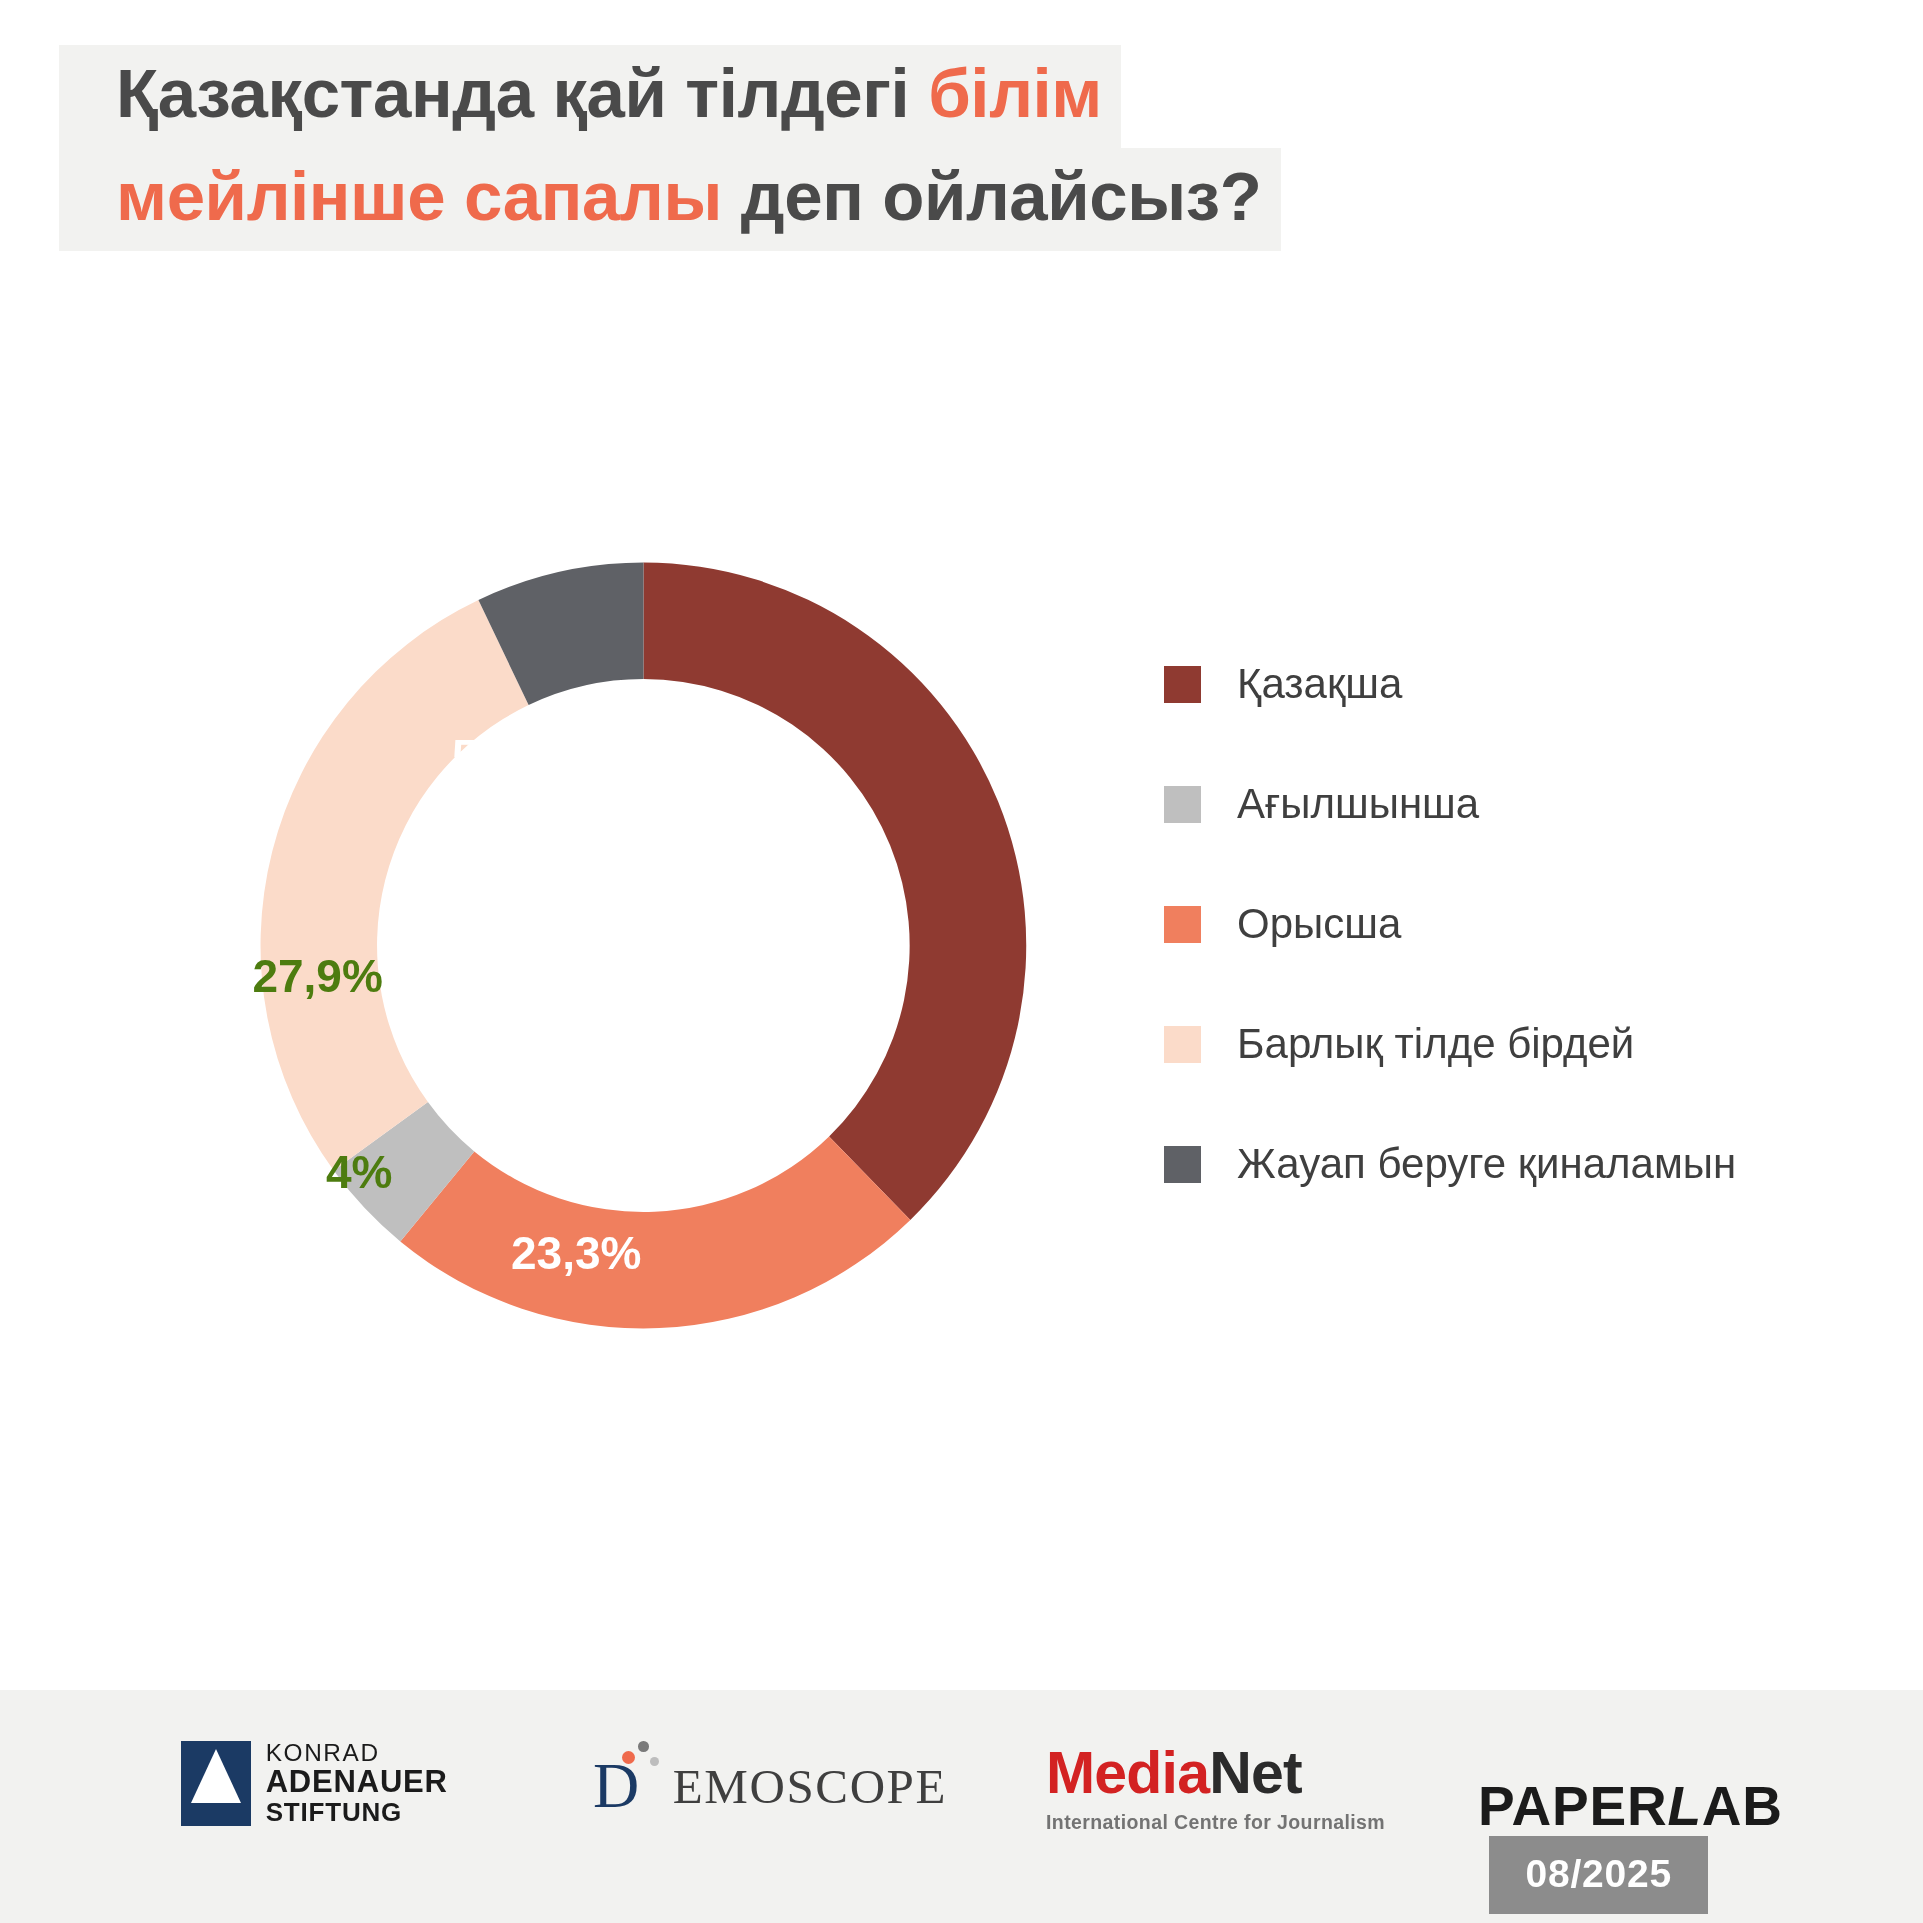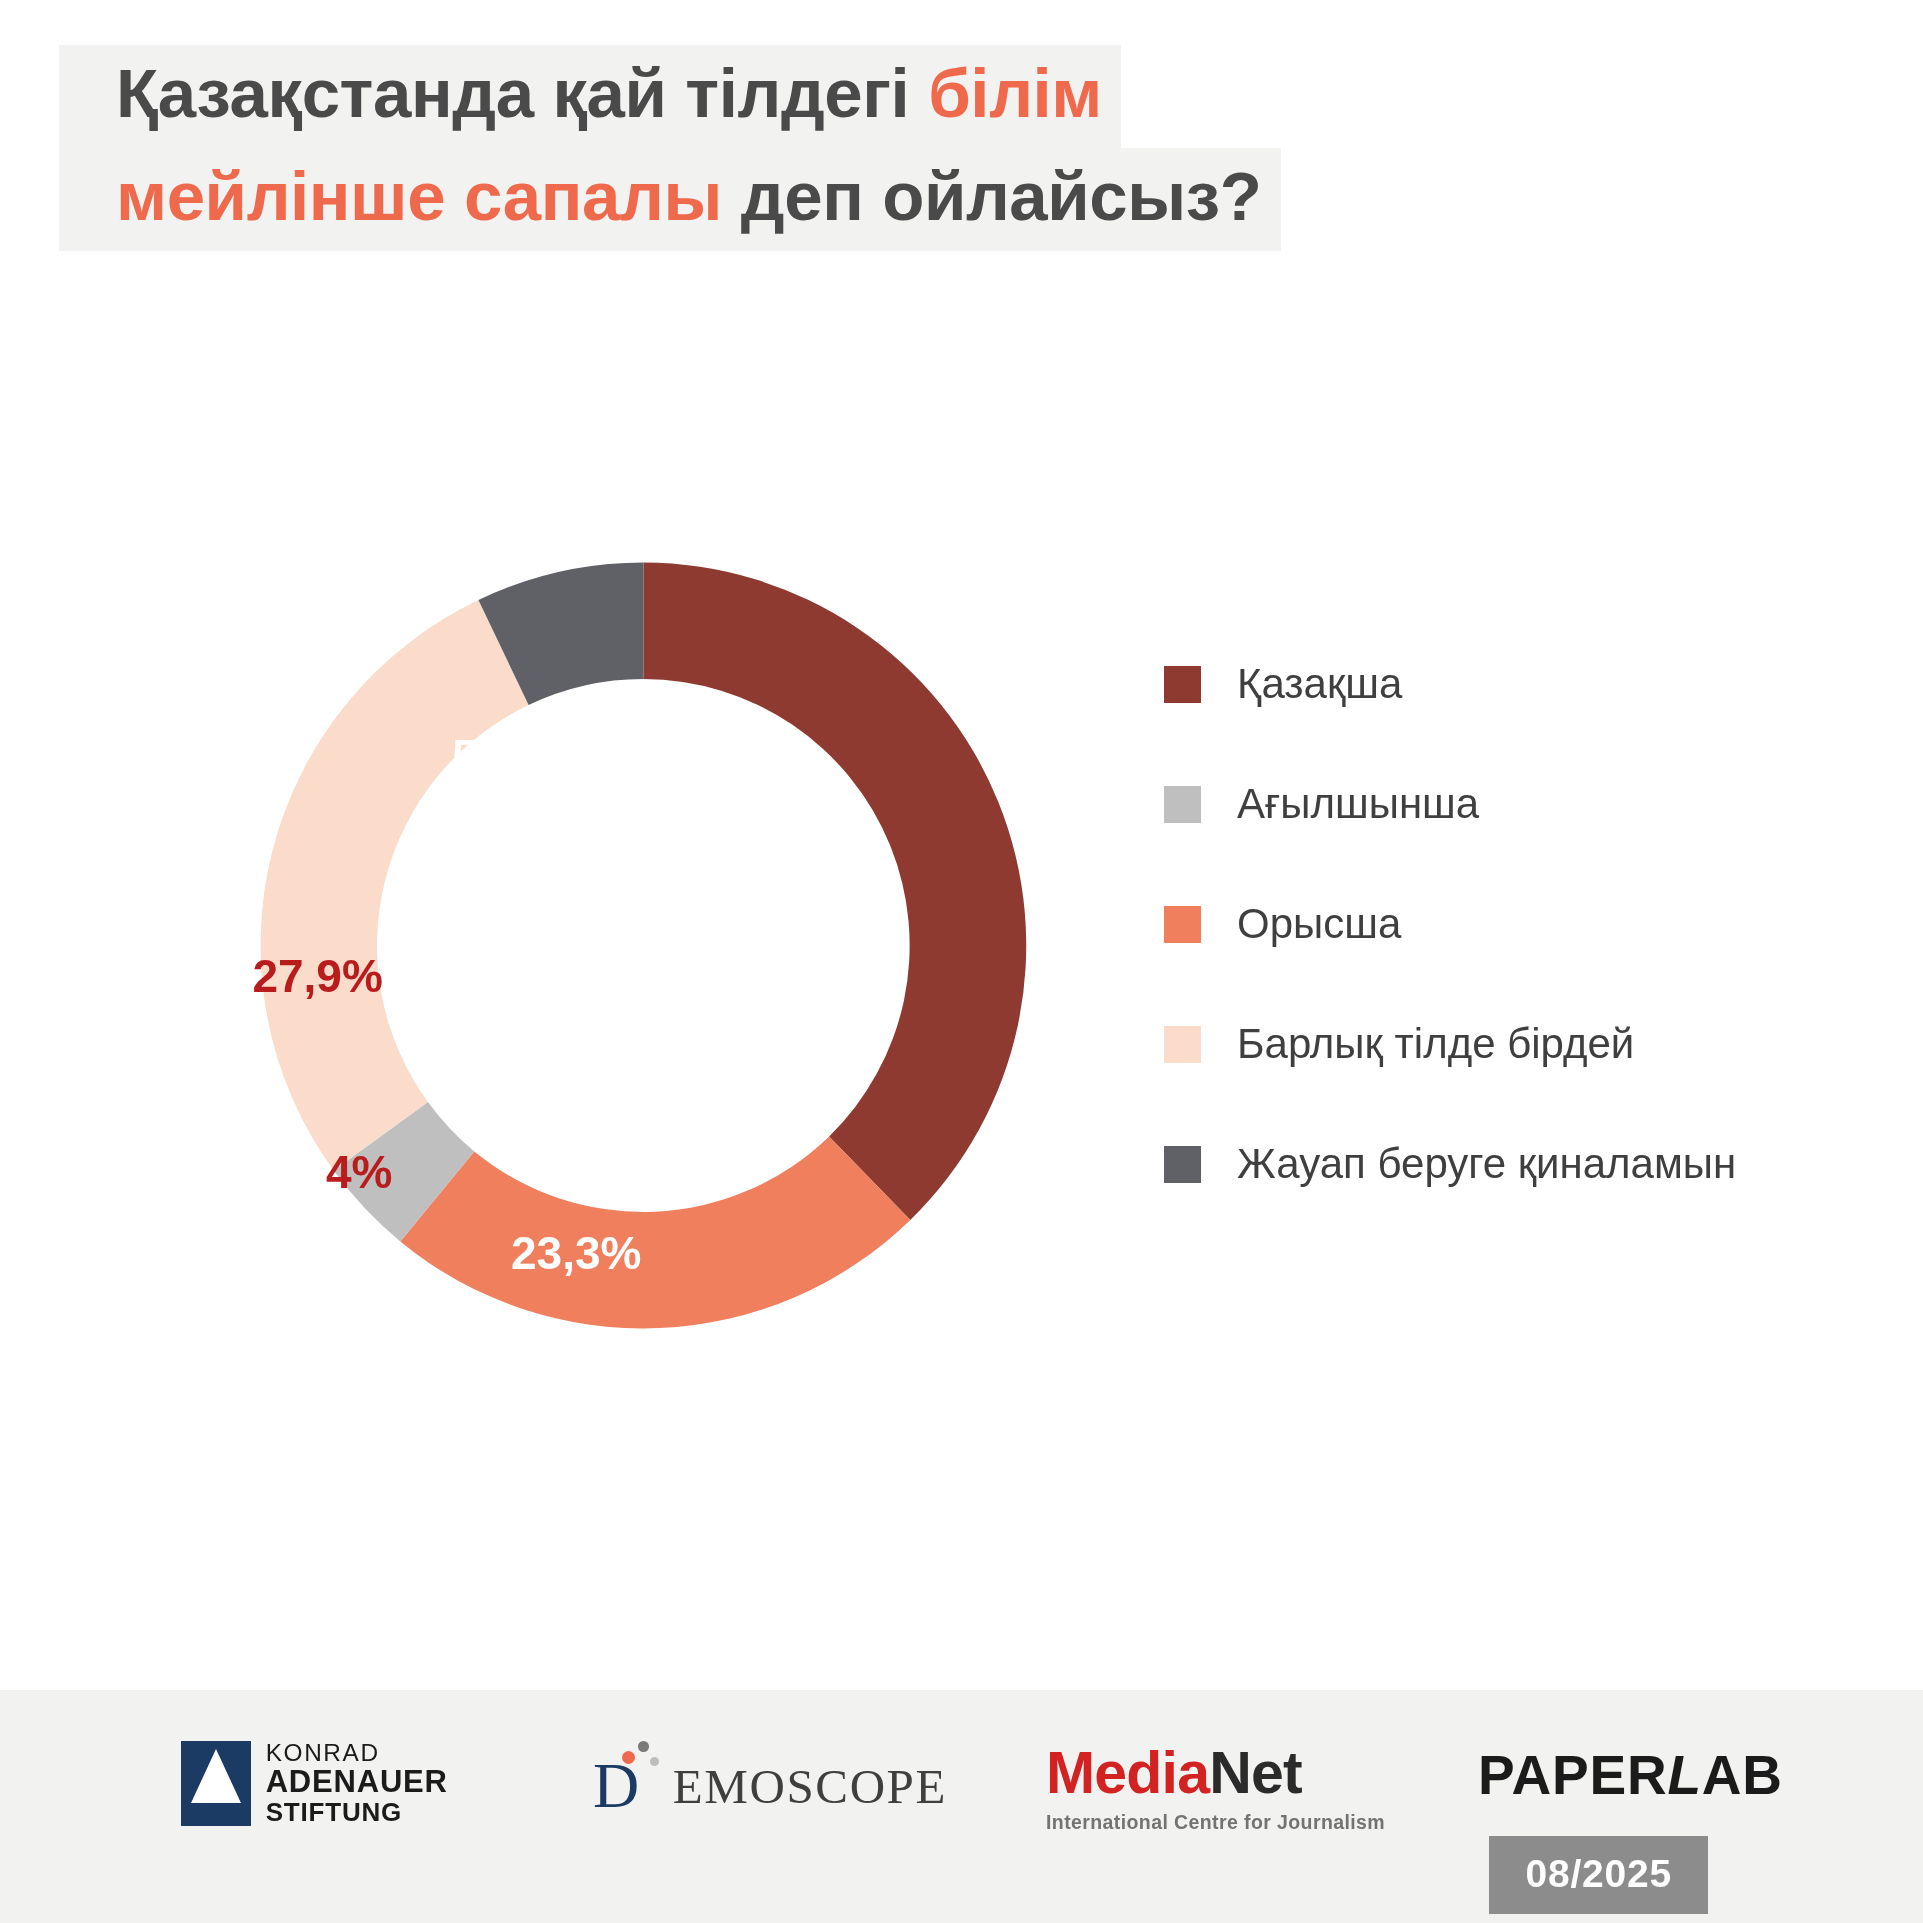--- a/index.html
+++ b/index.html
@@ -66,21 +66,21 @@
     display: block;
   }
   .slice-label {
     position: absolute;
     font-size: 46px;
     font-weight: bold;
     color: #ffffff;
     white-space: nowrap;
   }
   .slice-label.dark {
-    color: #b91c1c;
+    color: #4d7c0f;
   }
 
   
   .legend {
     position: absolute;
     left: 1164px;
     top: 660px;
     width: 733px;
   }
   .legend-item {
@@ -220,21 +220,21 @@
     font-size: 19.5px;
     color: #737373;
     font-weight: bold;
     letter-spacing: 0.4px;
   }
 
   
   .logo-paperlab {
     position: absolute;
     left: 1478px;
-    top: 53px;
+    top: 84px;
     font-size: 55px;
     font-weight: bold;
     color: #1b1b1b;
     letter-spacing: 0.8px;
   }
   .pl-slash {
     font-style: italic;
   }
 
   

